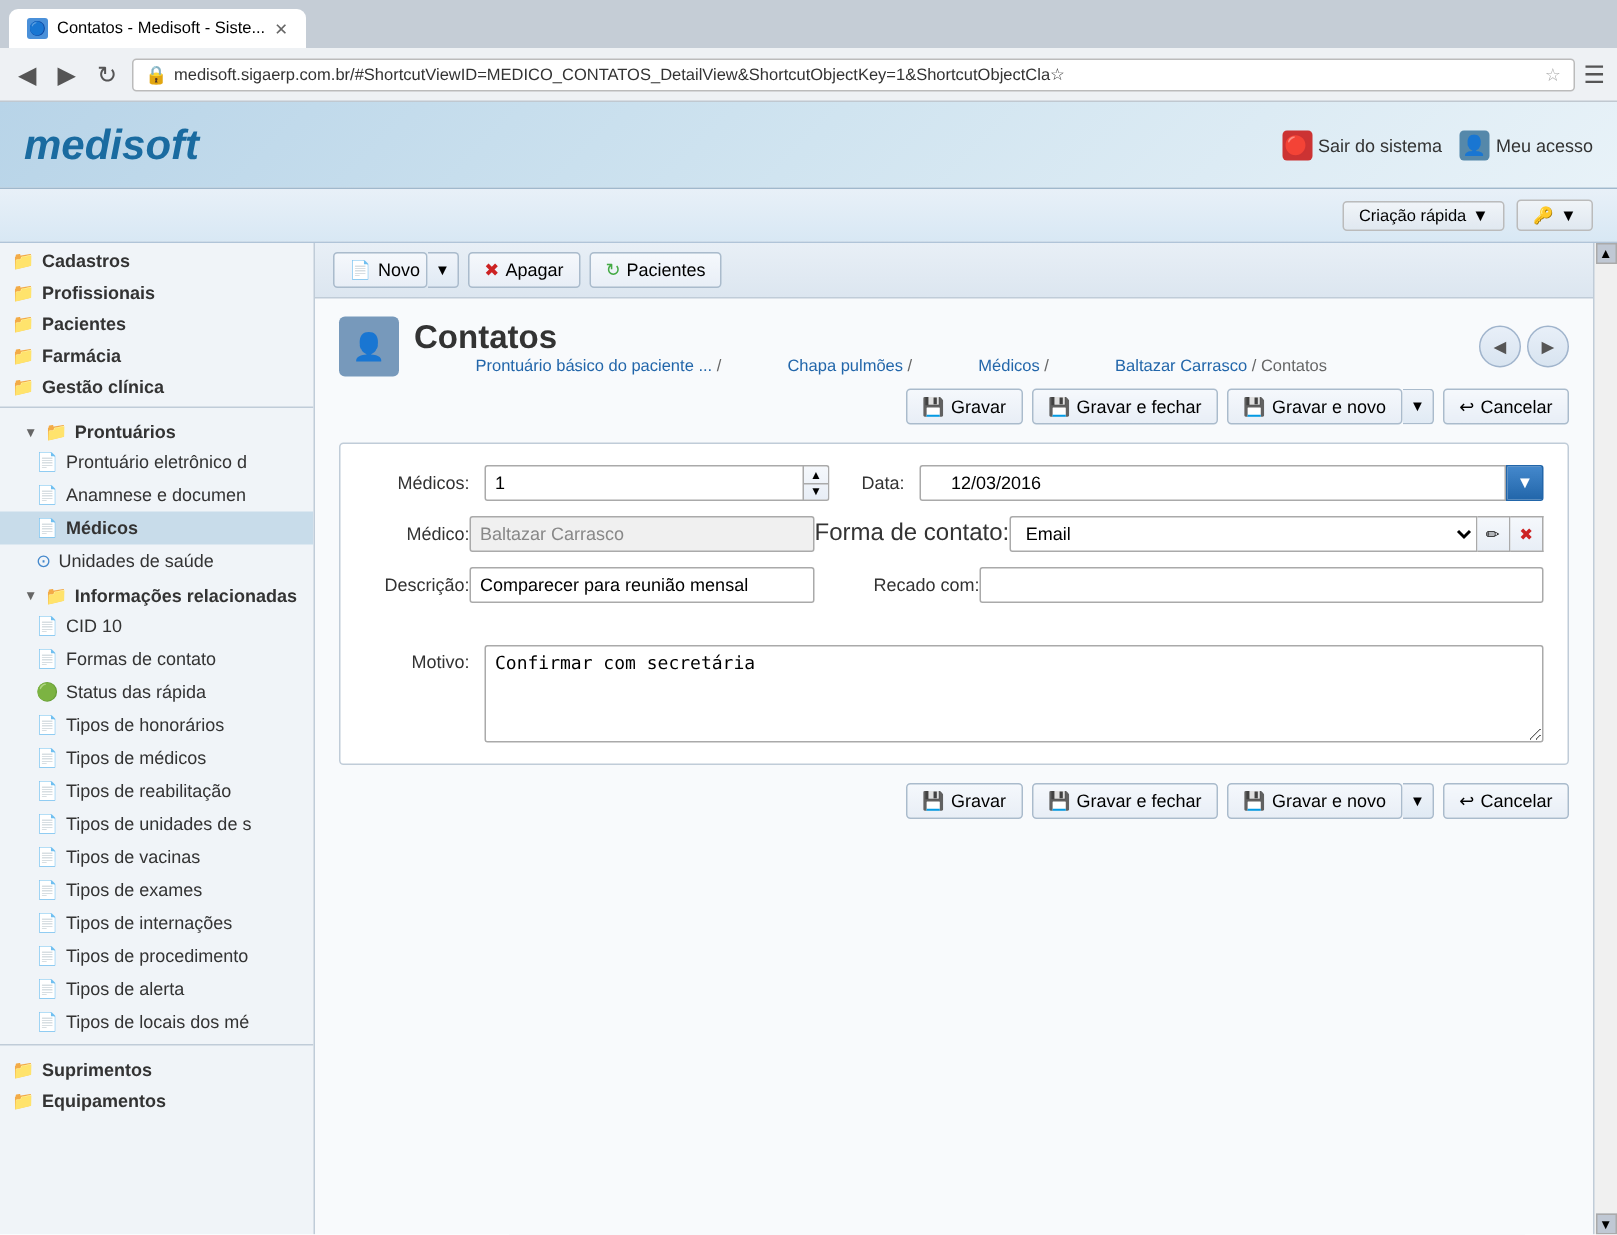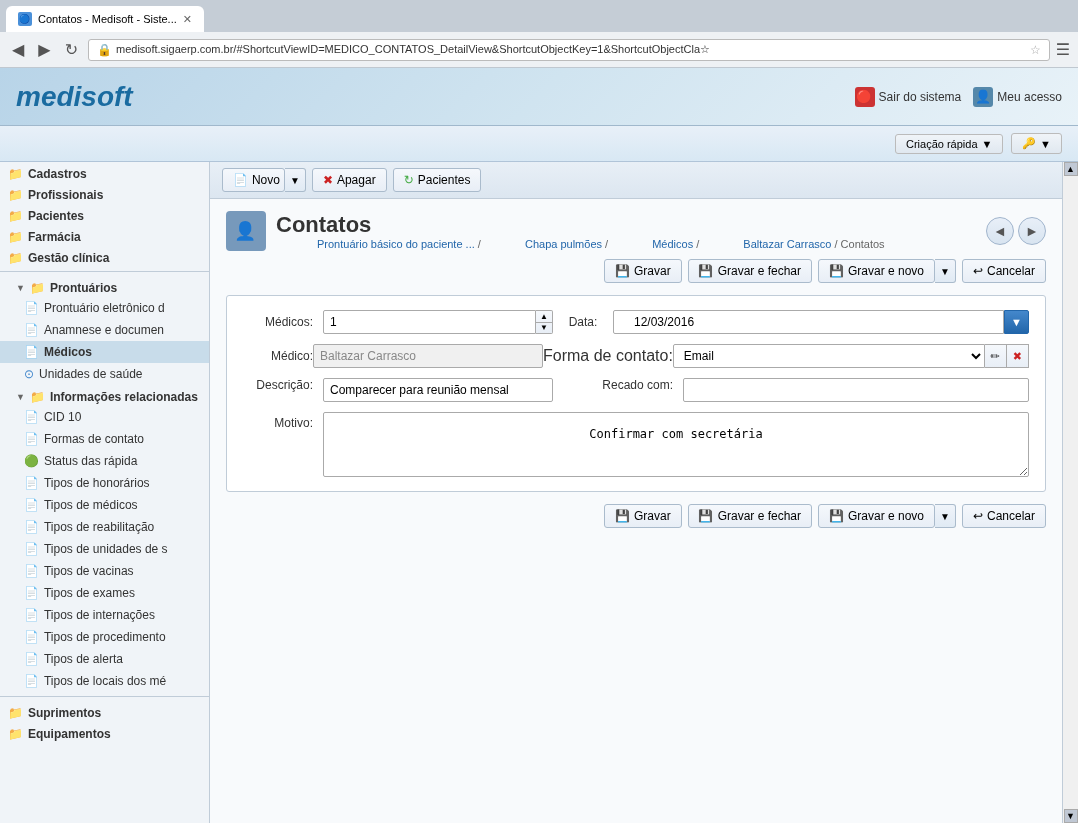--- a/index.html
+++ b/index.html
@@ -62,21 +62,21 @@
     .action-btn { background: linear-gradient(to bottom, #f5f8fc, #e8eef6); border: 1px solid #aabbcc; border-radius: 3px; padding: 4px 10px; font-size: 12px; cursor: pointer; display: flex; align-items: center; gap: 4px; }
     .form-input { border: 1px solid #aaa; border-radius: 2px; padding: 3px 6px; font-size: 12px; background: #fff; height: 24px; width: 100%; }
     .form-input.disabled { background: #f0f0f0; color: #888; }
     .form-input-group { display: flex; gap: 0; }
     .form-input-group .form-input { border-radius: 2px 0 0 2px; flex: 1; }
     .input-btn { background: linear-gradient(to bottom, #f5f8fc, #e8eef6); border: 1px solid #aaa; border-left: none; padding: 0 6px; cursor: pointer; display: flex; align-items: center; font-size: 11px; height: 24px; }
     .input-btn-red { color: #cc2222; }
     .date-input-group { display: flex; }
     .date-input-group .form-input { border-radius: 2px 0 0 2px; flex: 1; }
     .date-btn { background: linear-gradient(to bottom, #4488cc, #2266aa); border: 1px solid #2266aa; border-radius: 0 2px 2px 0; padding: 0 6px; cursor: pointer; color: #fff; display: flex; align-items: center; height: 24px; font-size: 11px; }
-    .form-textarea { border: 1px solid #aaa; border-radius: 2px; padding: 14px 6px; font-size: 12px; background: #fff; width: 100%; height: 60px; resize: vertical; text-align: center; }
+    .form-textarea { border: 1px solid #aaa; border-radius: 2px; padding: 4px 6px; font-size: 12px; background: #fff; width: 100%; height: 60px; resize: vertical; }
 
     .divider { height: 1px; background: #c0ccd8; margin: 4px 0; }
 
     
     .spin-group { display: flex; }
     .spin-group .form-input { border-radius: 2px 0 0 2px; flex: 1; }
     .spin-btns { display: flex; flex-direction: column; border: 1px solid #aaa; border-left: none; border-radius: 0 2px 2px 0; background: linear-gradient(to bottom, #f5f8fc, #e8eef6); }
     .spin-btn { flex: 1; padding: 0 4px; cursor: pointer; font-size: 8px; display: flex; align-items: center; justify-content: center; border: none; background: none; }
     .spin-btn:first-child { border-bottom: 1px solid #aaa; }
   </style>
@@ -325,21 +325,21 @@
 
           <div style="display:flex; align-items:center; gap:10px; margin-bottom:10px;">
             <label style="min-width:70px; text-align:right; font-size:12px; color:#333;">Médicos:</label>
             <div class="spin-group" style="width:230px;">
               <input class="form-input" type="text" style="width: 100%; border-radius: 2px 0px 0px 2px;" value="1">
               <div class="spin-btns">
                 <button class="spin-btn">▲</button>
                 <button class="spin-btn">▼</button>
               </div>
             </div>
-            <label style="min-width:40px; text-align:center; font-size:12px; color:#333;">Data:</label>
+            <label style="min-width:40px; text-align:right; font-size:12px; color:#333;">Data:</label>
             <div class="date-input-group" style="flex:1;">
               <input class="form-input" type="text" style="border-radius: 2px 0px 0px 2px; flex: 1 1 0%; padding-left: 20px;" value="12/03/2016">
               <button class="date-btn">▼</button>
             </div>
           </div>
 
           <div style="display:flex; align-items:center; margin-bottom:10px;">
             <label style="min-width:70px; text-align:right; font-size:12px; color:#333;">Médico:</label>
             <input class="form-input disabled" type="text" style="width: 230px;" readonly="" value="Baltazar Carrasco">
             <label style="min-width:110px; text-align:right; font-size:16px; color:#333;">Forma de contato:</label>
@@ -349,21 +349,21 @@
               </select>
               <button class="input-btn">
                 <span>✏</span>
               </button>
               <button class="input-btn input-btn-red">
                 <span style="color:#cc2222;">✖</span>
               </button>
             </div>
           </div>
 
-          <div style="display:flex; gap:10px; margin-bottom:10px;">
+          <div style="display:flex; align-items:center; margin-bottom:28px;">
             <label style="min-width:70px; text-align:right; font-size:12px; color:#333;">Descrição:</label>
             <input class="form-input" type="text" style="width: 230px;" value="Comparecer para reunião mensal">
             <label style="min-width:110px; text-align:right; font-size:12px; color:#333;">Recado com:</label>
             <input class="form-input" type="text" style="flex: 1 1 0%;">
           </div>
 
           <div style="display:flex; align-items:flex-start; gap:10px;">
             <label style="min-width:70px; text-align:right; font-size:12px; color:#333; padding-top:4px;">Motivo:</label>
             <textarea class="form-textarea" style="flex: 1 1 0%; height: 65px;">Confirmar com secretária</textarea>
           </div>

